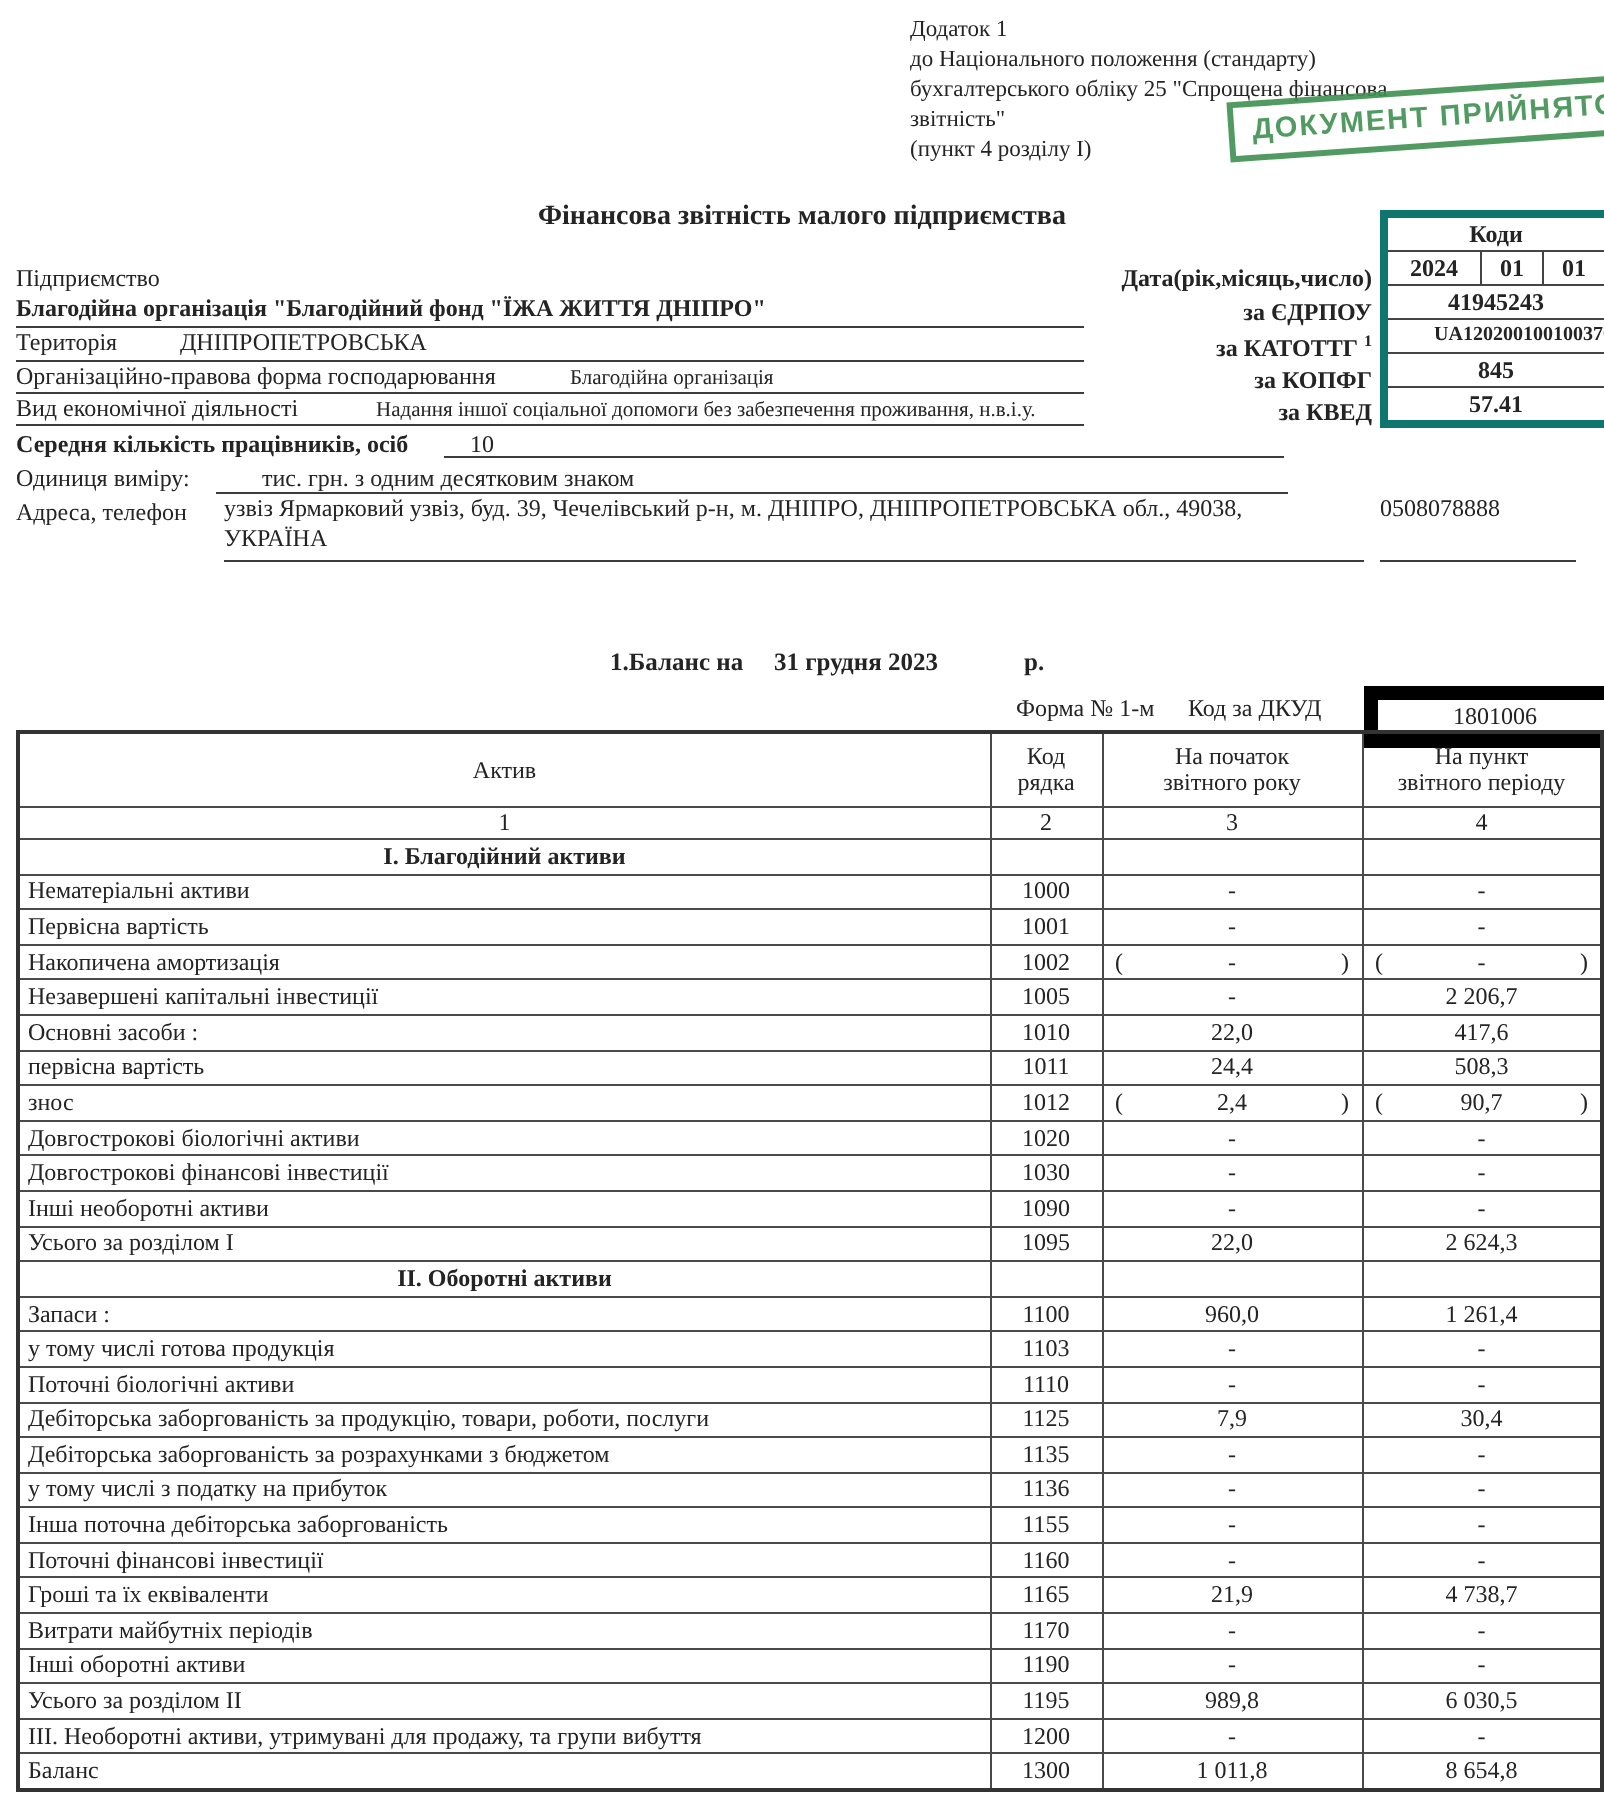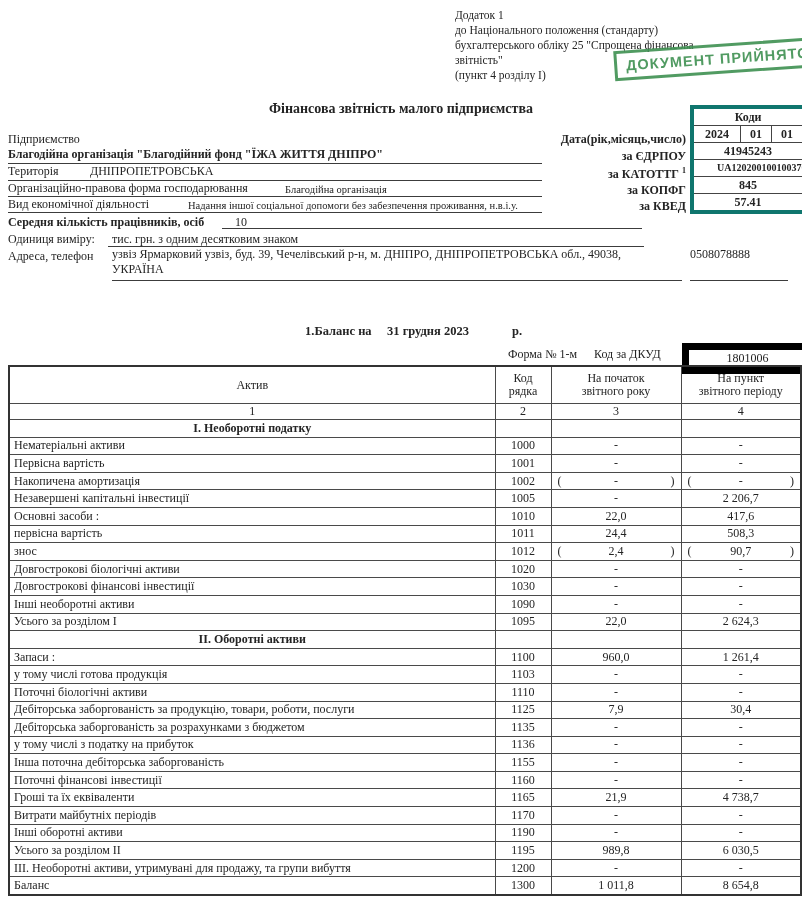--- a/index.html
+++ b/index.html
@@ -98,21 +98,21 @@
   <div class="abs rlabel" style="top:199px;">за КВЕД</div>
 
   <div class="abs hrow" style="top:215px;">
     <span class="b">Середня кількість працівників, осіб</span>
     <span style="position:absolute;left:227px;">10</span>
   </div>
   <div class="abs uline" style="left:222px;top:215px;width:420px;height:13px;"></div>
 
   <div class="abs hrow" style="top:232px;">
     <span>Одиниця виміру:</span>
-    <span style="position:absolute;left:104px;white-space:nowrap;">тис. грн. з одним десятковим знаком</span>
+    <span style="position:absolute;left:123px;white-space:nowrap;">тис. грн. з одним десятковим знаком</span>
   </div>
   <div class="abs uline" style="left:108px;top:232px;width:536px;height:14px;"></div>
 
   <div class="abs hrow" style="top:249px;">Адреса, телефон</div>
   <div class="abs uline" style="left:112px;top:247px;width:570px;height:33px;">
     <div>узвіз Ярмарковий узвіз, буд. 39, Чечелівський р-н, м. ДНІПРО, ДНІПРОПЕТРОВСЬКА обл., 49038,</div>
     <div>УКРАЇНА</div>
   </div>
   <div class="abs uline" style="left:690px;top:247px;width:98px;height:33px;">
     <span>0508078888</span>
@@ -164,21 +164,21 @@
       </tr>
       <tr>
         <td class="num">1</td>
         <td class="num">2</td>
         <td class="num">3</td>
         <td class="num">4</td>
       </tr>
     </thead>
     <tbody>
         <tr>
-          <td class="cell-label section">I. Необоротні податку</td>
+          <td class="cell-label section">I. Благодійний активи</td>
           <td class="cell-val"></td>
           <td class="cell-val"></td>
           <td class="cell-val"></td>
         </tr>
         <tr>
           <td class="cell-label">Нематеріальні активи</td>
           <td class="cell-code">1000</td>
           <td class="cell-val">-</td>
           <td class="cell-val">-</td>
         </tr>

